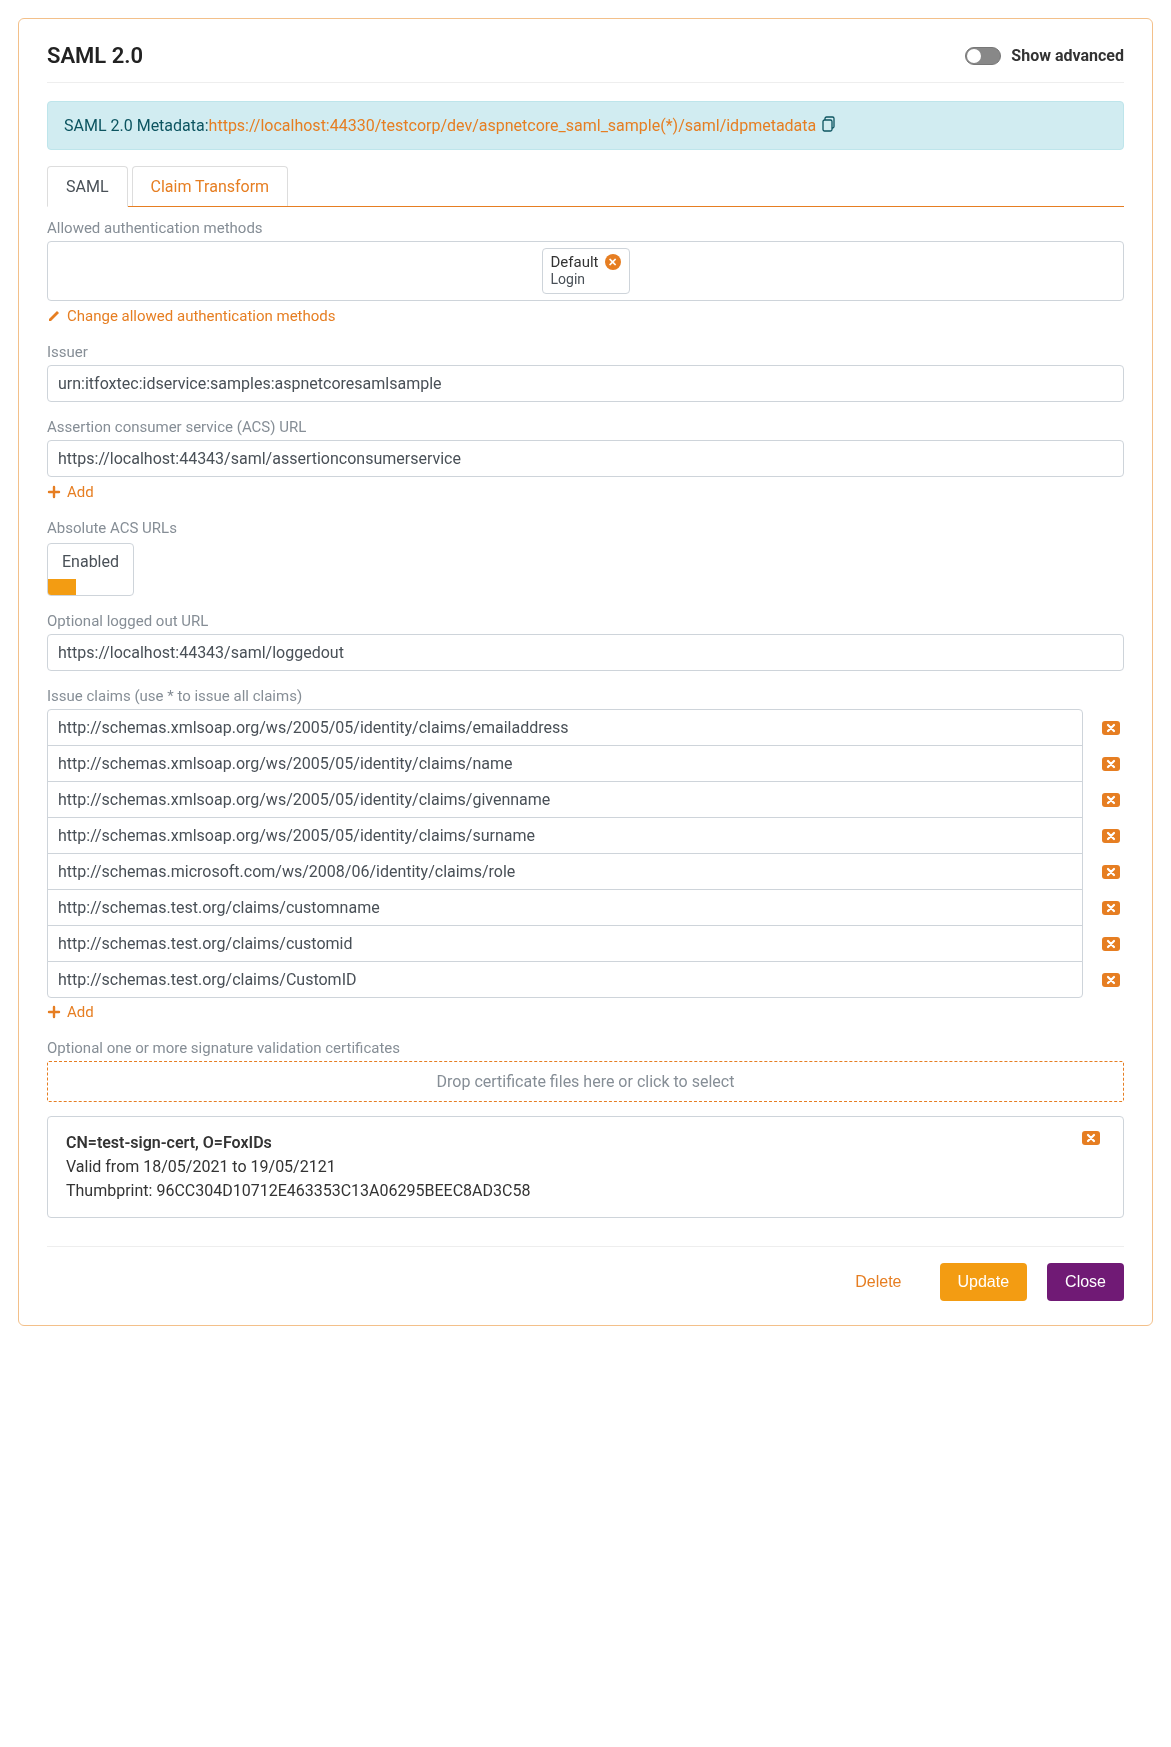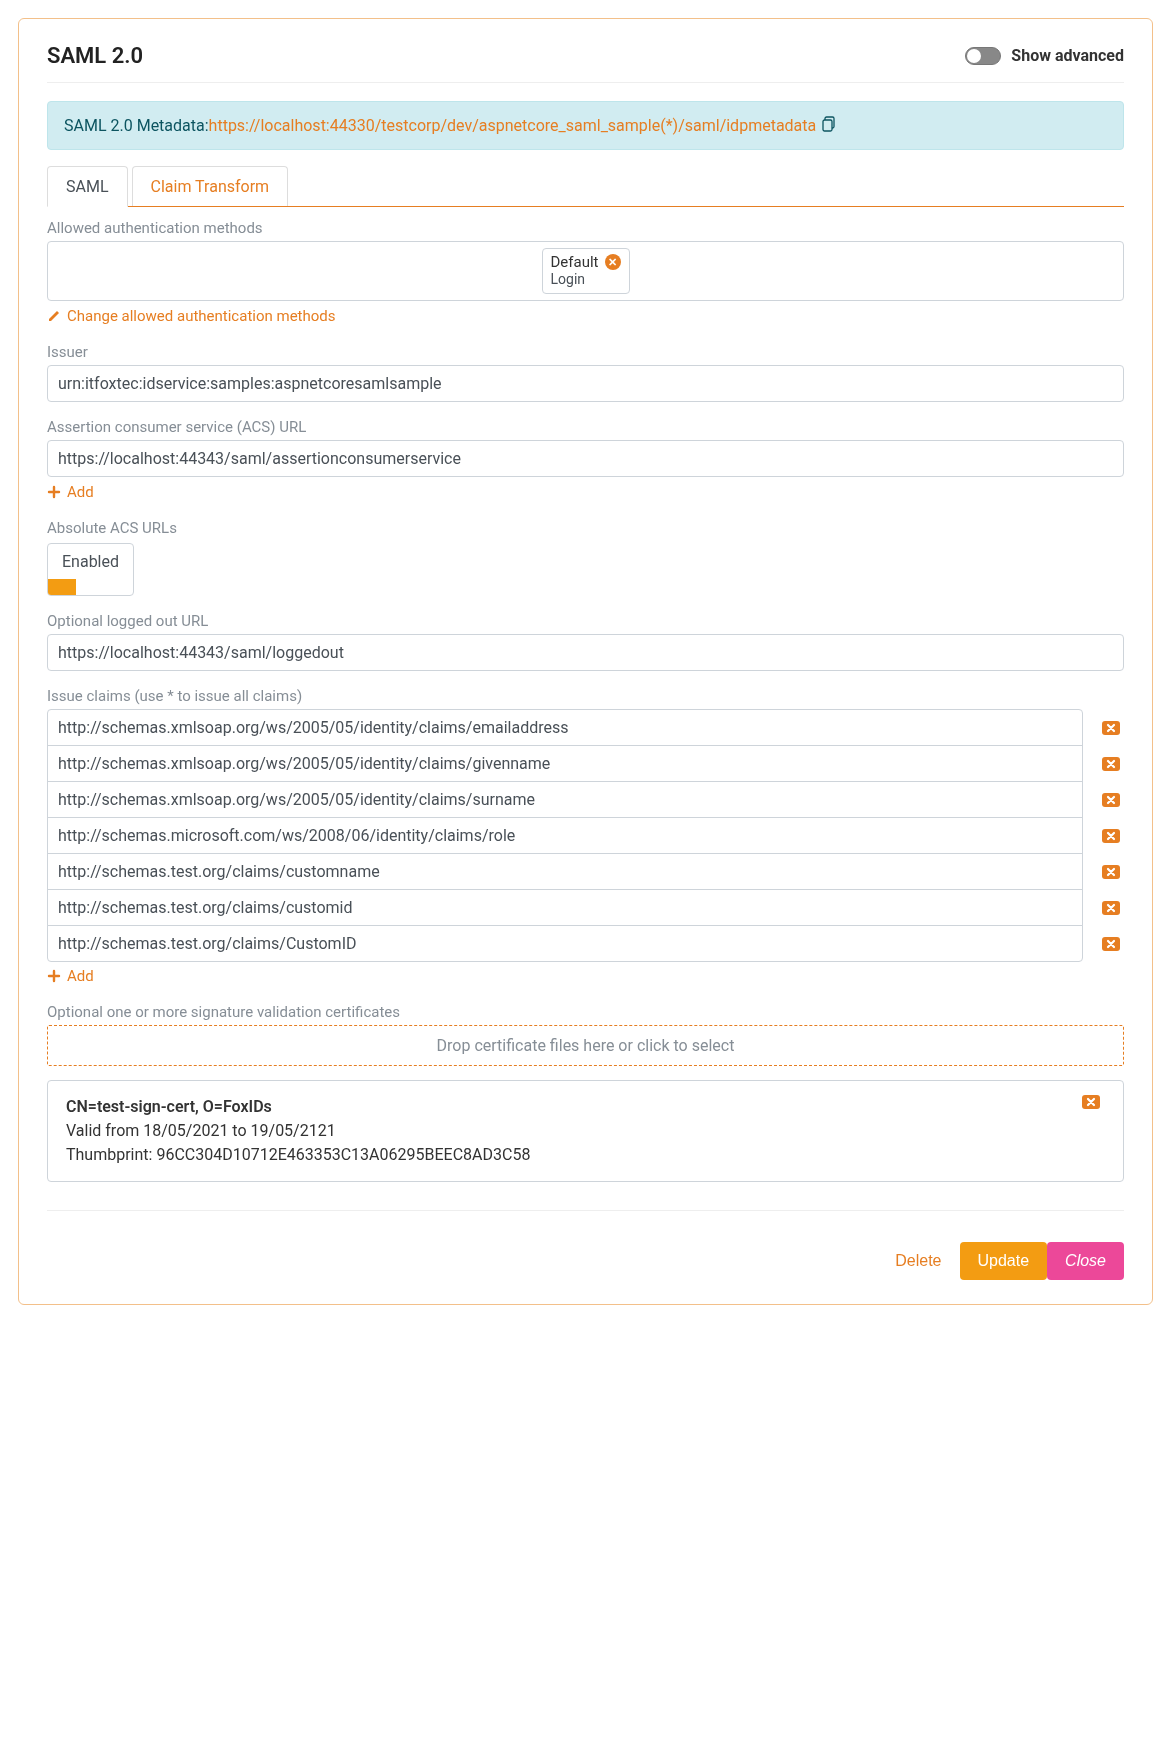--- a/index.html
+++ b/index.html
@@ -149,32 +149,32 @@
     border: 1px solid #ced4da; border-radius: 4px;
     padding: 14px 18px;
     display: flex; justify-content: space-between; align-items: flex-start;
   }
   .cert-box .lines { font-size: 16px; color:#333; line-height:1.5;}
   .cert-box .lines .t { font-weight: 600; }
 
   .footer {
     border-top: 1px solid #eee;
     margin-top: 28px;
-    padding-top: 31px;
+    padding-top: 16px;
     display: flex;
     justify-content: flex-end;
     align-items: center;
-    gap: 0;
+    gap: 20px;
   }
   .btn {
     border: none; border-radius: 4px; padding: 10px 18px; font-size: 16px; cursor:pointer;
   }
   .btn-link { background: transparent; color: #e67e22; }
   .btn-primary { background: #f39c12; color: #fff; }
-  .btn-secondary { background: #ec4899; color: #fff; font-style: italic; }
+  .btn-secondary { background: #701a75; color: #fff; }
 </style>
 </head>
 <body>
 
 <svg width="0" height="0" style="position:absolute">
   <defs>
     <g id="del-icon">
       <rect x="0" y="0" width="18" height="14" rx="3" fill="#e67e22"></rect>
       <path d="M6 4 L12 10 M12 4 L6 10" stroke="#fff" stroke-width="2.2" stroke-linecap="round"></path>
     </g>
@@ -270,20 +270,28 @@
     <div id="claims-list">
         <div class="claim-row">
           <input class="text-input" value="http://schemas.xmlsoap.org/ws/2005/05/identity/claims/emailaddress" style="">
           <div class="delete-btn">
             <svg class="del-svg">
               <use href="#del-icon"></use>
             </svg>
           </div>
         </div>
         <div class="claim-row">
+          <input class="text-input" value="http://schemas.xmlsoap.org/ws/2005/05/identity/claims/name" style="">
+          <div class="delete-btn">
+            <svg class="del-svg">
+              <use href="#del-icon"></use>
+            </svg>
+          </div>
+        </div>
+        <div class="claim-row">
           <input class="text-input" value="http://schemas.xmlsoap.org/ws/2005/05/identity/claims/givenname" style="">
           <div class="delete-btn">
             <svg class="del-svg">
               <use href="#del-icon"></use>
             </svg>
           </div>
         </div>
         <div class="claim-row">
           <input class="text-input" value="http://schemas.xmlsoap.org/ws/2005/05/identity/claims/surname" style="">
           <div class="delete-btn">

